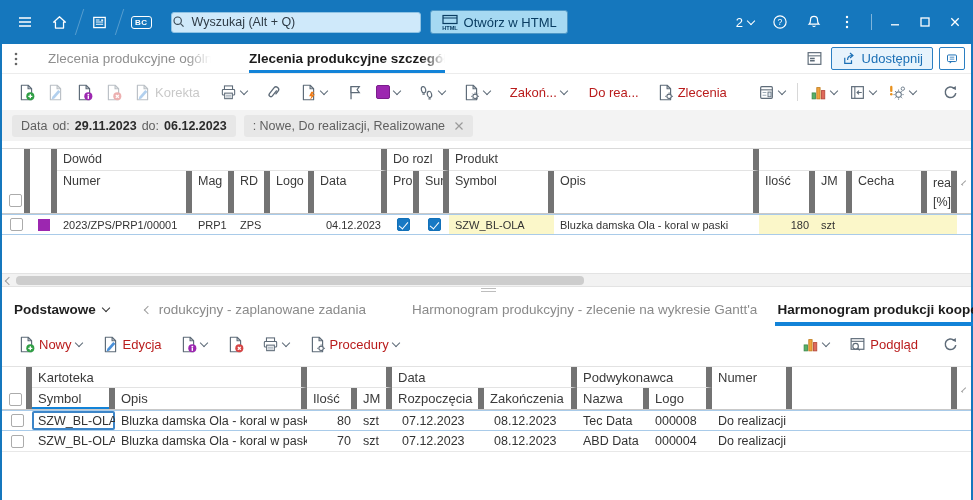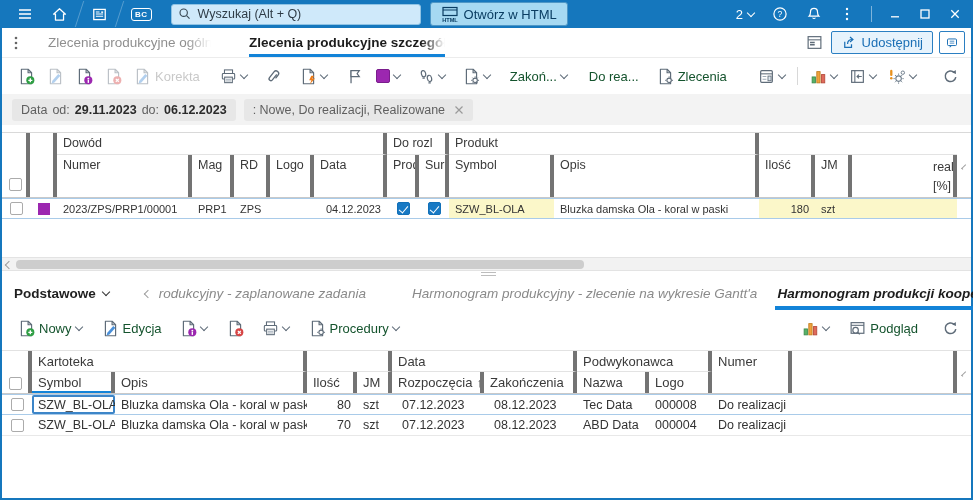--- a/index.html
+++ b/index.html
@@ -1,25 +1,25 @@
 <!DOCTYPE html>
 <html><head>
 <meta charset="utf-8">
 <style>
   * { box-sizing: border-box; }
   html,body { margin:0; padding:0; }
   body { width:973px; height:500px; font-family:"Liberation Sans", sans-serif; font-size:13px; color:#333; background:#fff; overflow:hidden; }
   .app { width:973px; height:500px; position:relative; }
 
   
-  .titlebar { height:28px; background:#1577bd; display:flex; align-items:center; padding:0 0 0 8px; }
+  .titlebar { height:44px; background:#1577bd; display:flex; align-items:center; padding:0 0 0 8px; }
   .tb-btn { background:none; border:none; padding:0 9px; height:28px; display:flex; align-items:center; cursor:pointer; }
   .diag { width:1px; height:26px; background:rgba(255,255,255,.28); transform:skewX(-18deg); margin:0 2px; }
   .bc-badge { border:1.4px solid #fff; border-radius:3px; color:#fff; font-size:8px; font-weight:bold; padding:1px 3px; letter-spacing:.5px; }
-  .searchbox { margin-left:10px; width:250px; height:21px; background:#cfe9fa; border:1px solid #8fc3e4; border-radius:3px; display:flex; align-items:center; padding:0 6px; gap:6px; cursor:text; }
+  .searchbox { margin-left:10px; width:250px; height:21px; background:#cfe9fa; border:1px solid #8fc3e4; border-radius:3px; display:flex; align-items:center; padding:0 0; gap:6px; cursor:text; }
   .searchbox .ph { color:#2e3b46; font-size:12.5px; }
   .openhtml { margin-left:9px; height:24px; background:#a6d9f2; border:1px solid #4e97c6; border-radius:3px; display:flex; align-items:center; gap:5px; padding:0 10px; color:#0a3d62; font-size:13px; cursor:pointer; font-family:inherit; }
   .tb-right { margin-left:auto; display:flex; align-items:center; }
   .count { color:#fff; font-size:13px; display:flex; align-items:center; gap:5px; }
   .vsep { width:1px; height:16px; background:rgba(255,255,255,.45); margin:0 8px; }
 
   
   .chv, .chl, .chr { display:inline-block; width:6px; height:6px; }
   .chv { border-right:1.4px solid #5e6b78; border-bottom:1.4px solid #5e6b78; transform:rotate(45deg); margin-top:-3px; }
   .chl { border-left:1.4px solid #9d9d9d; border-bottom:1.4px solid #9d9d9d; transform:rotate(45deg); }
@@ -37,21 +37,21 @@
   .ttab.active { color:#1c1c1c; font-weight:bold; width:196px; margin-left:38px; }
   .ttab.active::after { content:""; position:absolute; left:0; right:0; bottom:0; height:3px; background:#1283d8; }
   .tabrow-right { margin-left:auto; display:flex; align-items:center; gap:6px; padding-right:6px; }
   .flat-ic { background:none; border:none; padding:2px; cursor:pointer; display:flex; align-items:center; }
   .share-btn { height:23px; border:1px solid #2b7fc2; background:#e7f3fc; border-radius:2px; color:#1b6fb5; font-size:13px; display:flex; align-items:center; gap:6px; padding:0 9px; cursor:pointer; font-family:inherit; }
   .bubble-btn { height:23px; width:26px; border:1px solid #2b7fc2; background:#fff; border-radius:2px; display:flex; align-items:center; justify-content:center; cursor:pointer; }
 
   
   .toolbar { height:36px; display:flex; align-items:center; padding-left:10px; background:#fff; }
   .icbtn { display:flex; align-items:center; gap:4px; height:28px; padding:0 6px; background:none; border:none; cursor:pointer; font-family:inherit; }
-  .icbtn .lbl { font-size:13px; color:#14532d; }
+  .icbtn .lbl { font-size:13px; color:#b91c1c; }
   .icbtn.disabled { opacity:.42; }
   .icbtn.disabled .lbl { color:#7d7d7d; }
   .tsep { width:1px; height:18px; background:#d8d8d8; margin:0 6px; }
   .swatch { width:14px; height:14px; background:#9c27b0; border:1px solid #7a1d8c; border-radius:2px; display:inline-block; }
   .tb1-right { margin-left:auto; display:flex; align-items:center; padding-right:6px; }
 
   
   .filterrow { height:31px; background:#f3f3f3; display:flex; align-items:center; padding-left:10px; gap:8px; }
   .chip { background:#e7e7e7; border-radius:3px; height:22px; display:flex; align-items:center; gap:5px; padding:0 9px; font-size:12.5px; color:#5f5f5f; cursor:pointer; }
   .chip b { color:#2b2b2b; }
@@ -59,21 +59,21 @@
 
   
   .cb { width:13px; height:13px; border:1px solid #ababab; background:#fff; border-radius:2px; position:relative; display:inline-block; cursor:pointer; }
   .cb.checked { background:#1779c4; border-color:#1170b8; }
   .cb.checked::after { content:""; position:absolute; left:3.5px; top:0.5px; width:4px; height:8px; border:solid #fff; border-width:0 1.8px 1.8px 0; transform:rotate(40deg); }
 
   
   .g1 { margin-top:7px; }
   .g1h { display:grid; grid-template-columns:28px 27px 135px 42px 36px 44px 73px 32px 30px 105px 205px 56px 37px 75px 30px 1fr;
          grid-template-rows:22px 42px; border-top:1px solid #d9d9d9; border-bottom:1px solid #c9c9c9; font-size:12.5px; color:#3a3a3a; }
-  .hc { border-right:4px solid #737373; padding:3px 6px 0 6px; position:relative; white-space:nowrap; overflow:hidden; }
+  .hc { border-right:6px solid #737373; padding:3px 6px 0 6px; position:relative; white-space:nowrap; overflow:hidden; }
   .hc.nr { border-right:none; }
   .gb { border-bottom:1px solid #e3e3e3; }
   .gut { border-right:none; display:flex; align-items:center; justify-content:center; }
   .selall { position:absolute; left:7px; bottom:6px; }
   .grow { display:flex; height:21px; align-items:stretch; background:#fff; font-size:11px; }
   .grow.sel { border-top:1px solid #a9cbe9; border-bottom:1px solid #a9cbe9; }
   .cell { display:flex; align-items:center; padding:0 6px; white-space:nowrap; overflow:hidden; }
   .cell.num { justify-content:flex-end; }
   .cell.ctr { justify-content:center; padding:0; }
   .ylw { background:#fbf7c9; }
@@ -89,21 +89,21 @@
 
   
   .splitter { height:6px; position:relative; }
   .grip { position:absolute; left:479px; top:1px; width:15px; height:4px; border-top:1px solid #bdbdbd; border-bottom:1px solid #bdbdbd; }
 
   
   .tabrow2 { height:33px; display:flex; align-items:stretch; padding-left:6px; }
   .viewsel { display:flex; align-items:center; gap:7px; font-weight:bold; color:#1f1f1f; font-size:13.5px; background:none; border:none; cursor:pointer; font-family:inherit; }
   .slash { width:1px; height:20px; background:#cfcfcf; transform:rotate(18deg); margin:6px 12px 0 14px; }
   .navarr { background:none; border:none; cursor:pointer; display:flex; align-items:center; padding:0 4px; }
-  .btab { position:relative; display:flex; align-items:center; color:#8a8a8a; font-size:13.5px; white-space:nowrap; cursor:pointer;font-style:italic; }
+  .btab { position:relative; display:flex; align-items:center; color:#8a8a8a; font-size:13.5px; white-space:nowrap; cursor:pointer; }
   .btab.active { color:#1c1c1c; font-weight:bold; }
   .btab.active::after { content:""; position:absolute; left:-2px; right:-2px; bottom:0; height:4px; background:#1283d8; }
 
   
   .g2 { margin-top:4px; }
   .g2h { display:grid; grid-template-columns:30px 83px 192px 50px 35px 92px 93px 72px 63px 80px 165px 1fr;
          grid-template-rows:21px 21px; border-top:1px solid #e2e2e2; border-bottom:1px solid #c9c9c9; font-size:13px; color:#3a3a3a; }
   .colsel { box-shadow: inset 0 -2px 0 #1283d8; }
   .d1{width:30px}.d2{width:83px}.d3{width:192px}.d4{width:50px}.d5{width:35px}.d6{width:92px}.d7{width:93px}
   .d8{width:72px}.d9{width:63px}.d10{width:80px}.d11{width:165px}.d12{flex:1}
@@ -429,20 +429,21 @@
         <div class="hc" style="grid-area:2/4/3/5">Mag</div>
         <div class="hc" style="grid-area:2/5/3/6">RD</div>
         <div class="hc" style="grid-area:2/6/3/7">Logo</div>
         <div class="hc" style="grid-area:2/7/3/8">Data</div>
         <div class="hc" style="grid-area:2/8/3/9">Prod</div>
         <div class="hc" style="grid-area:2/9/3/10">Sur</div>
         <div class="hc" style="grid-area:2/10/3/11">Symbol</div>
         <div class="hc" style="grid-area:2/11/3/12">Opis</div>
         <div class="hc" style="grid-area:2/12/3/13">Ilość</div>
         <div class="hc" style="grid-area:2/13/3/14">JM</div>
+        <div class="hc" style="grid-area:2/14/3/15">Cecha</div>
         <div class="hc" style="grid-area:2/15/3/16;line-height:1.55">
           <span style="display:block">realiz</span>
           <span style="display:block">[%]</span>
         </div>
         <div class="hc gut nr" style="grid-area:1/16/3/17">
           <i class="chl"></i>
         </div>
       </div>
       <div class="grow sel">
         <div class="cell ctr c1">

